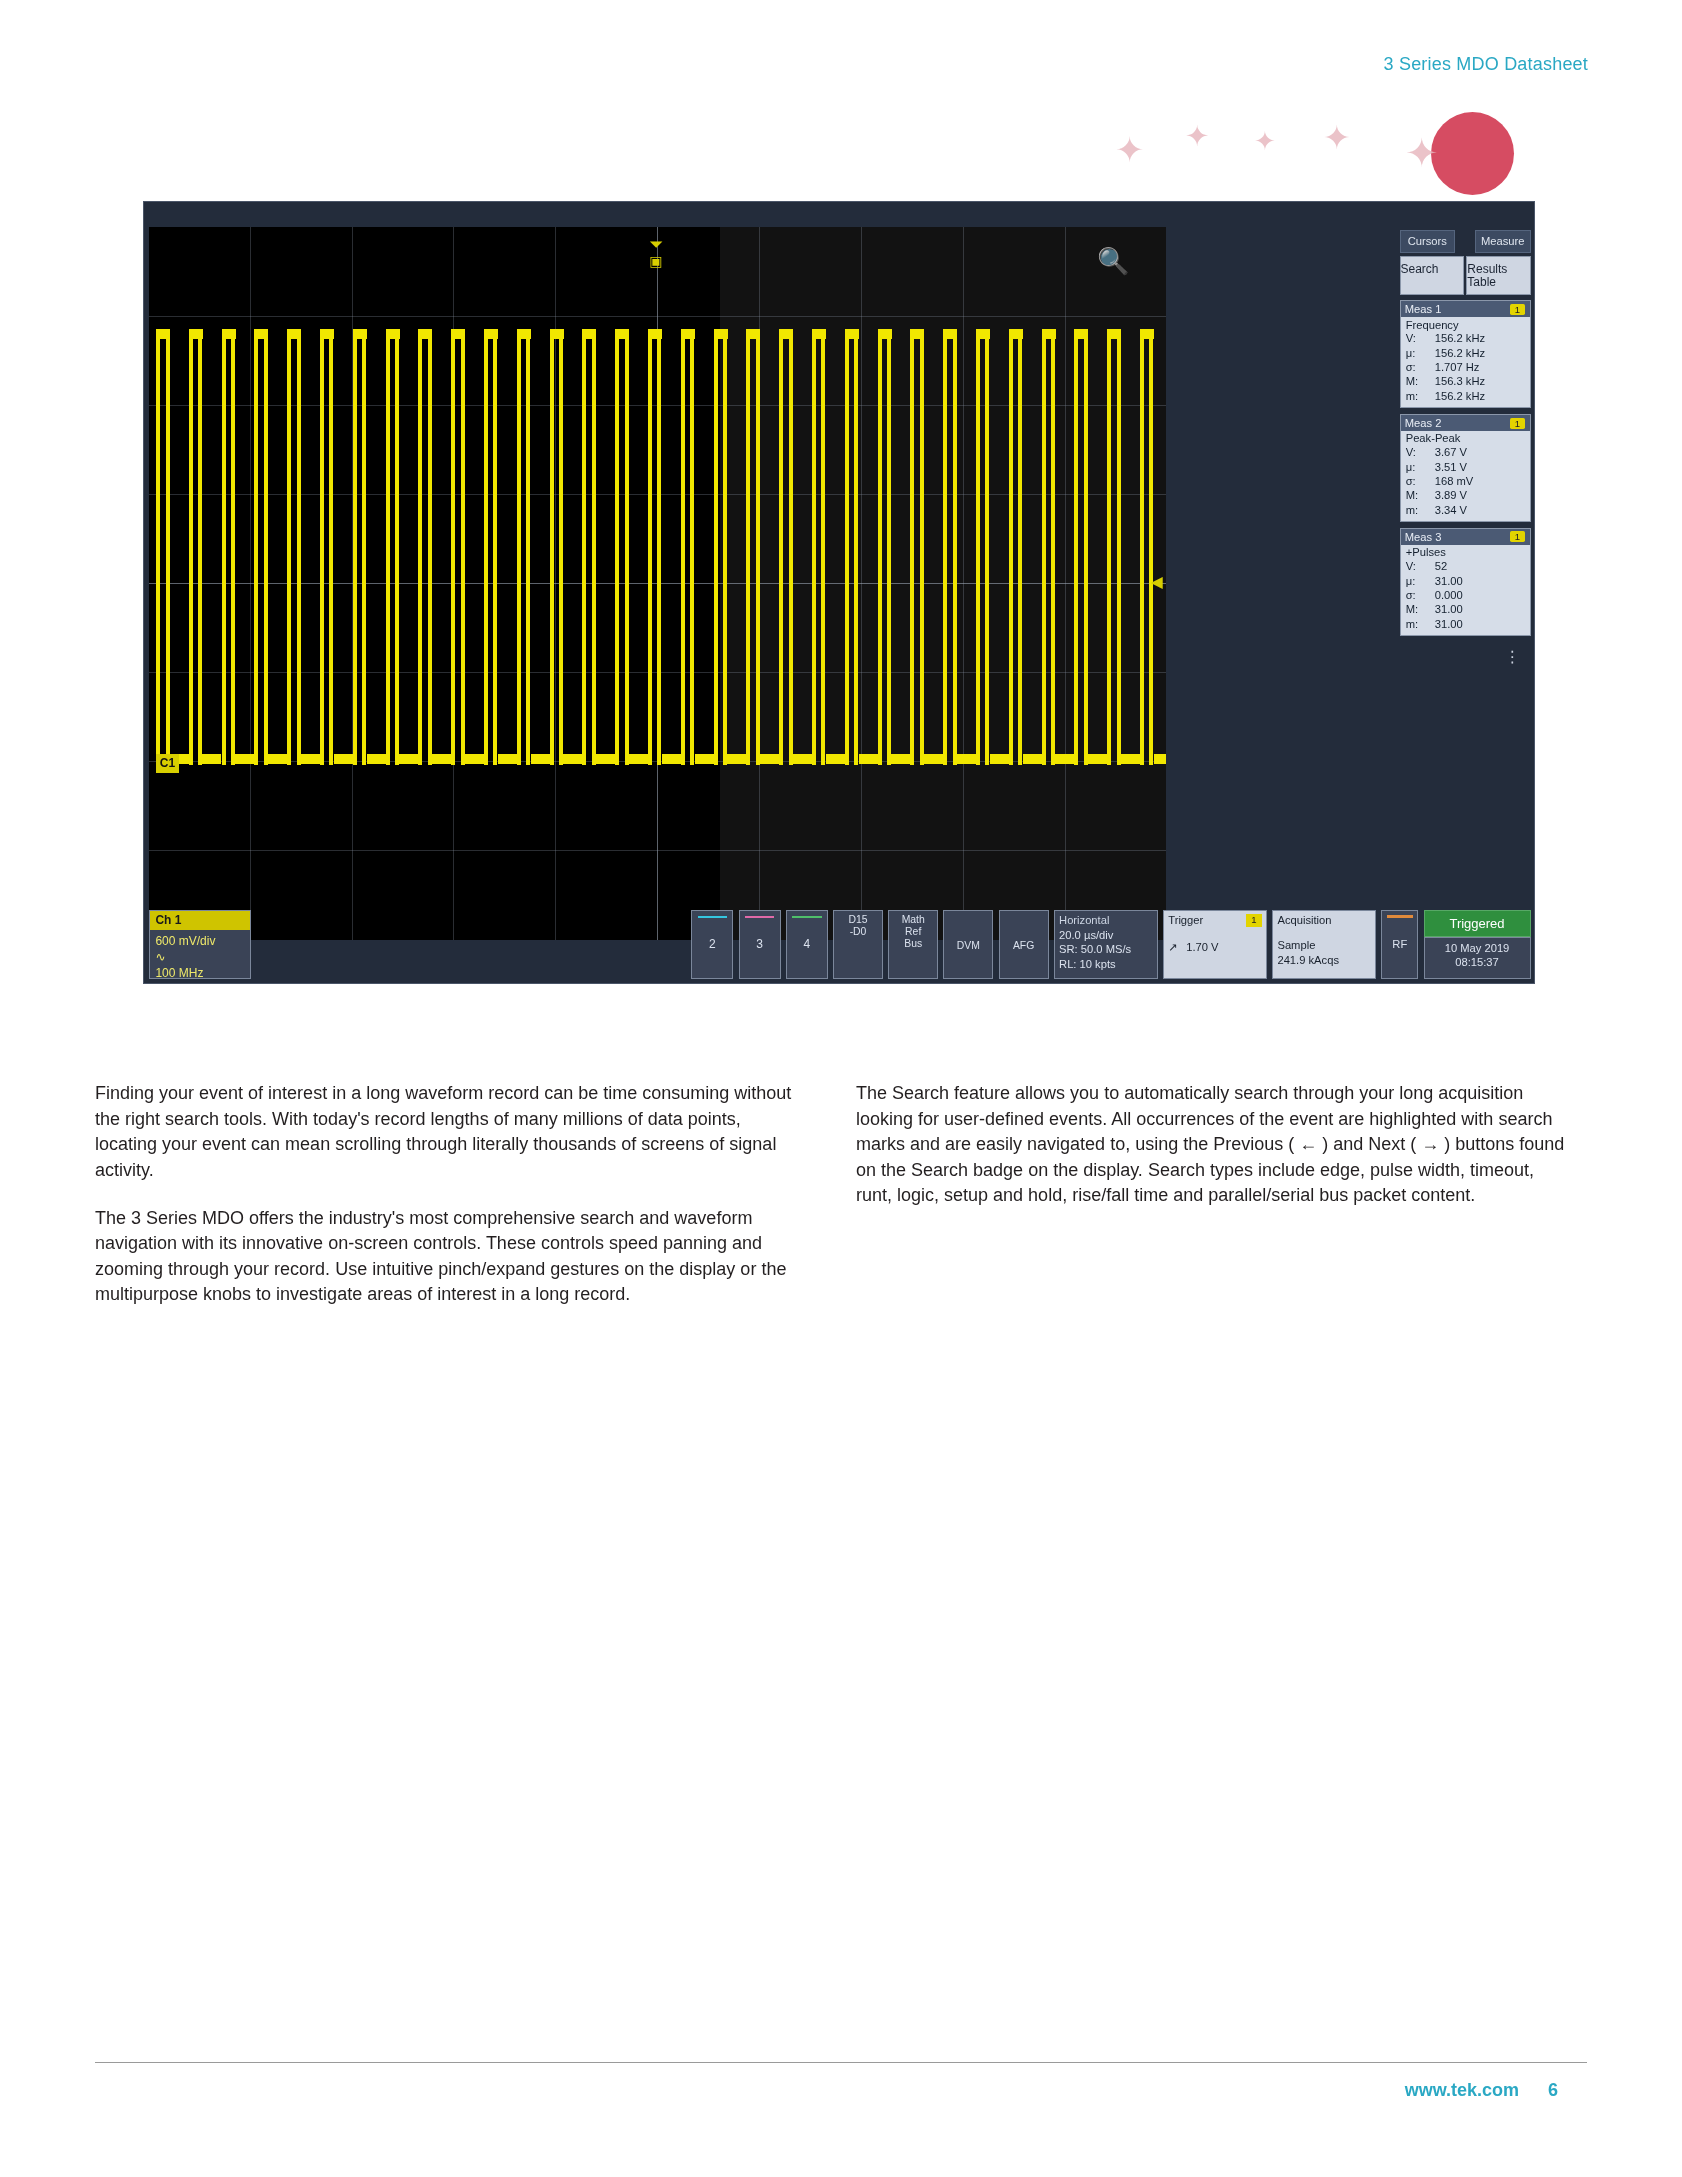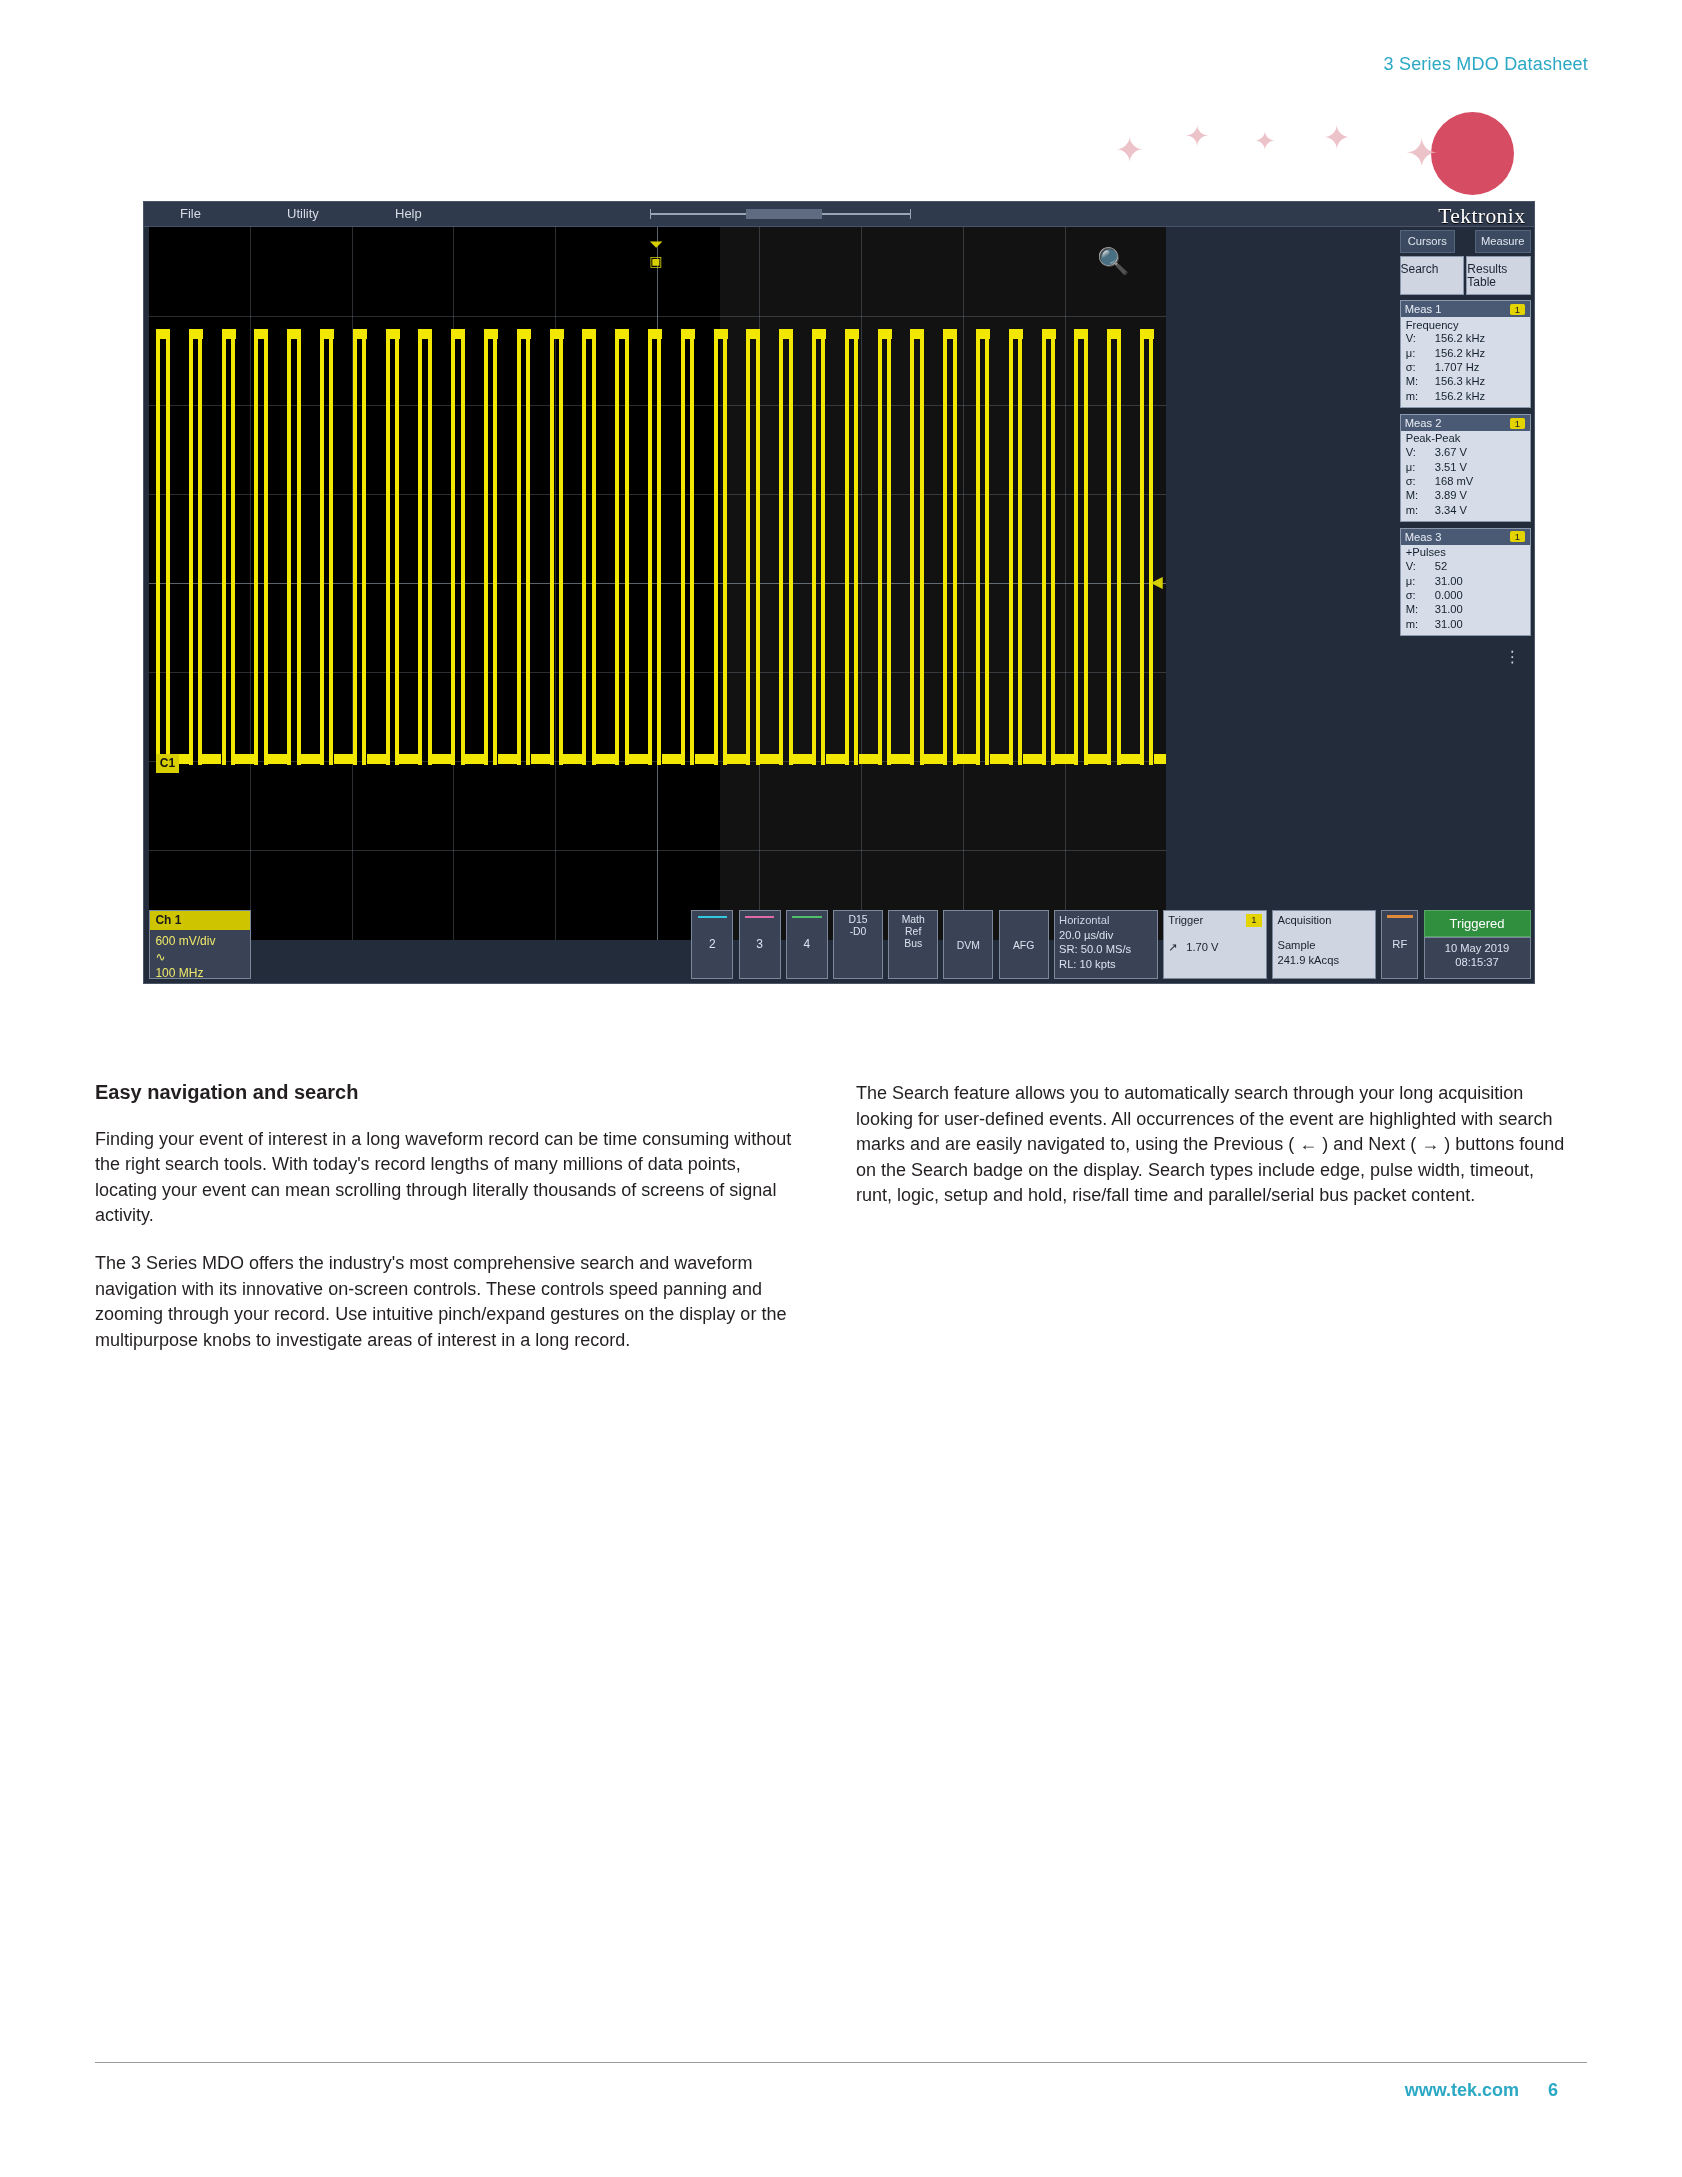--- a/index.html
+++ b/index.html
@@ -203,29 +203,20 @@
 
   <div class="wm-circle"></div>
   <div class="wm-star" style="left:1115px;top:130px;font-size:35px;">✦</div>
   <div class="wm-star" style="left:1185px;top:119px;font-size:29px;">✦</div>
   <div class="wm-star" style="left:1254px;top:126px;font-size:26px;">✦</div>
   <div class="wm-star" style="left:1323px;top:118px;font-size:33px;">✦</div>
   <div class="wm-star" style="left:1405px;top:130px;font-size:40px;">✦</div>
 
   <div class="scope">
 
-    <div class="menubar">
-      <span class="mi mi-file">File</span>
-      <span class="mi mi-util">Utility</span>
-      <span class="mi mi-help">Help</span>
-      <div class="pan-bar">
-        <div class="pan-bar-sel"></div>
-      </div>
-      <div class="tek-logo">Tektronix</div>
-    </div>
 
     <div class="wave-area">
       <div class="zoom-shade"></div>
 
       <div class="grat-v" style="left:101px;"></div>
       <div class="grat-v" style="left:203px;"></div>
       <div class="grat-v" style="left:304px;"></div>
       <div class="grat-v" style="left:406px;"></div>
       <div class="grat-center-v" style="left:508px;"></div>
       <div class="grat-v" style="left:610px;"></div>
@@ -550,21 +541,20 @@
         <div class="date-box">
           <div>10 May 2019</div>
           <div>08:15:37</div>
         </div>
       </div>
     </div>
   </div>
 
 
   <div class="col-left">
-    <h3 class="sec">Easy navigation and search</h3>
     <p class="body">Finding your event of interest in a long waveform record can be time consuming without the right search tools. With today's record lengths of many millions of data points, locating your event can mean scrolling through literally thousands of screens of signal activity.</p>
     <p class="body">The 3 Series MDO offers the industry's most comprehensive search and waveform navigation with its innovative on-screen controls. These controls speed panning and zooming through your record. Use intuitive pinch/expand gestures on the display or the multipurpose knobs to investigate areas of interest in a long record.</p>
   </div>
 
   <div class="col-right">
     <p class="body">The Search feature allows you to automatically search through your long acquisition looking for user-defined events. All occurrences of the event are highlighted with search marks and are easily navigated to, using the Previous ( ← ) and Next ( → ) buttons found on the Search badge on the display. Search types include edge, pulse width, timeout, runt, logic, setup and hold, rise/fall time and parallel/serial bus packet content.</p>
   </div>
 
   <div class="foot-rule"></div>
   <div class="foot-url">www.tek.com</div>

